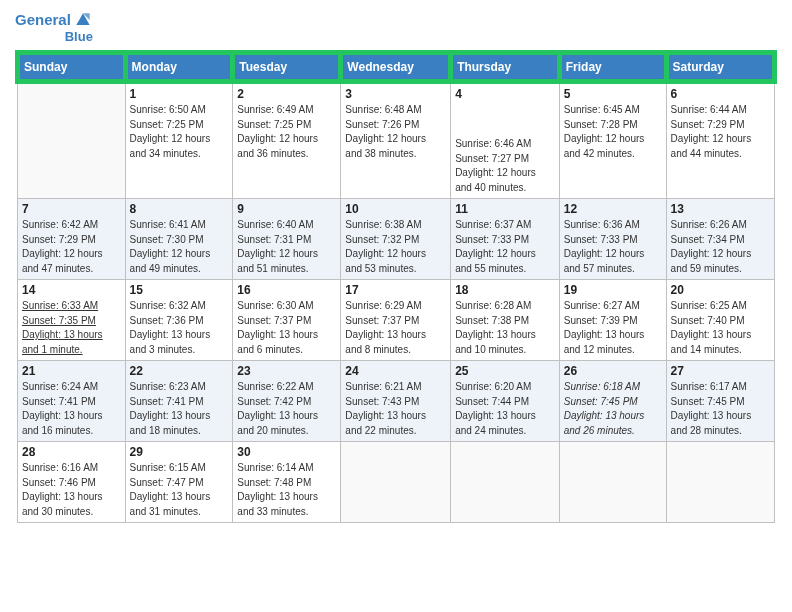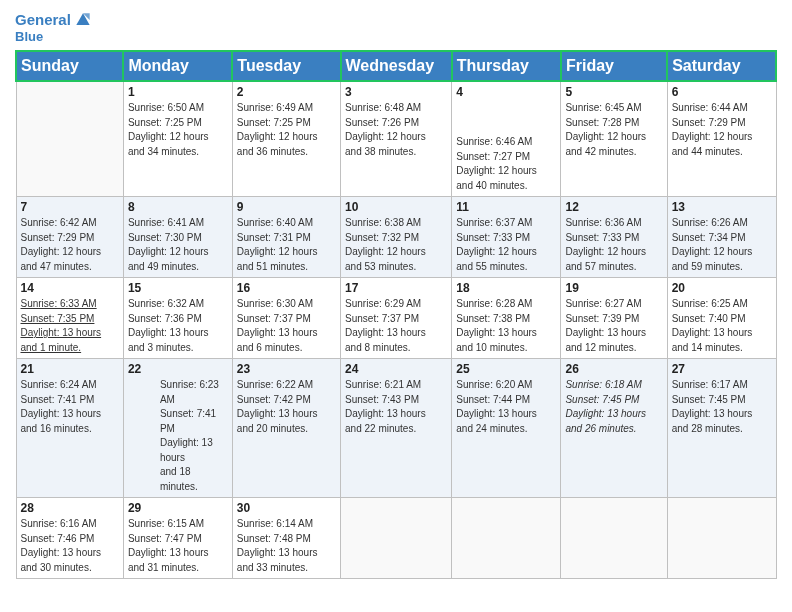--- a/index.html
+++ b/index.html
@@ -18,20 +18,21 @@
     .header {
       display: flex;
       justify-content: space-between;
       align-items: flex-start;
       margin-bottom: 6px;
     }
     .logo {
       display: flex;
       align-items: center;
       gap: 2px;
+      text-align: right;
     }
     .logo-text {
       font-size: 15px;
       font-weight: bold;
       color: #1a3a5c;
       line-height: 1.1;
     }
     .logo-text span {
       color: #3a7fc1;
     }
@@ -55,23 +56,23 @@
     .calendar {
       width: 100%;
       border-collapse: collapse;
       font-size: 10.5px;
     }
     .calendar thead th {
       background: #3a7fc1;
       color: #fff;
       padding: 5px 4px;
       text-align: left;
-      font-size: 16px;
+      font-size: 12px;
       font-weight: bold;
-      border: 2px solid #22c55e;
+      border: 5px solid #22c55e;
     }
     .calendar tbody td {
       border: 1px solid #c0c0c0;
       vertical-align: top;
       padding: 3px 4px;
       width: 113px;
       min-height: 70px;
     }
     .calendar tbody tr td {
       background: #fff;
@@ -284,21 +285,21 @@
         <tr class="row-bg-alt">
           <td>
             <span class="day-num">21</span>
             <div class="day-info" style="white-space: pre-line;">Sunrise: 6:24 AM
 Sunset: 7:41 PM
 Daylight: 13 hours
 and 16 minutes.</div>
           </td>
           <td>
             <span class="day-num">22</span>
-            <div class="day-info" style="white-space: pre-line; margin-left: 32px;">Sunrise: 6:23 AM
+            <div class="day-info" style="white-space: pre-line;">Sunrise: 6:23 AM
 Sunset: 7:41 PM
 Daylight: 13 hours
 and 18 minutes.</div>
           </td>
           <td>
             <span class="day-num">23</span>
             <div class="day-info" style="white-space: pre-line;">Sunrise: 6:22 AM
 Sunset: 7:42 PM
 Daylight: 13 hours
 and 20 minutes.</div>

